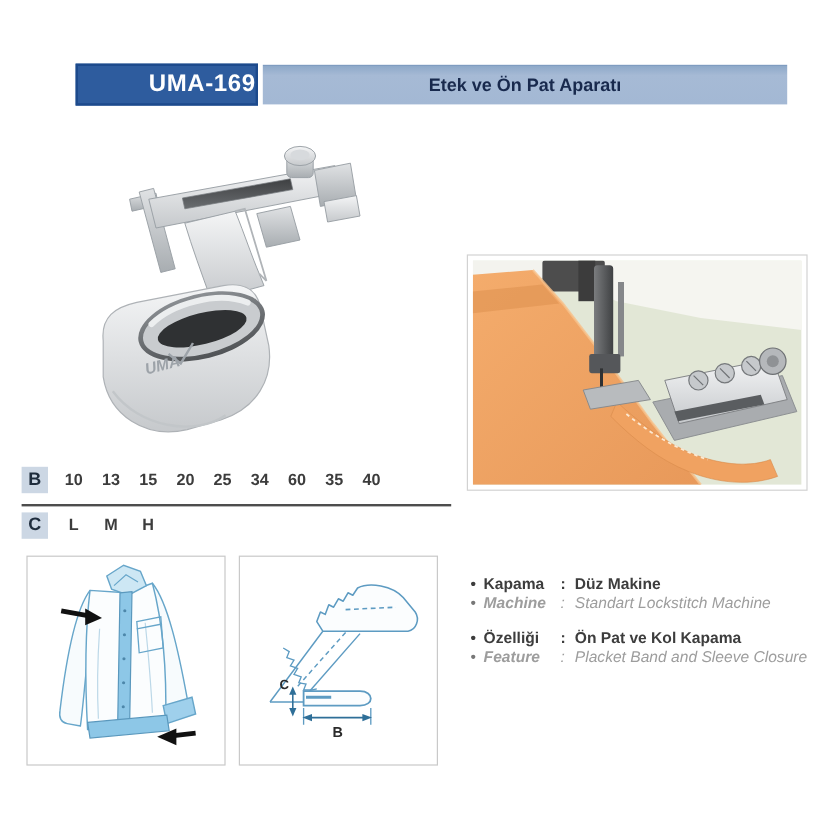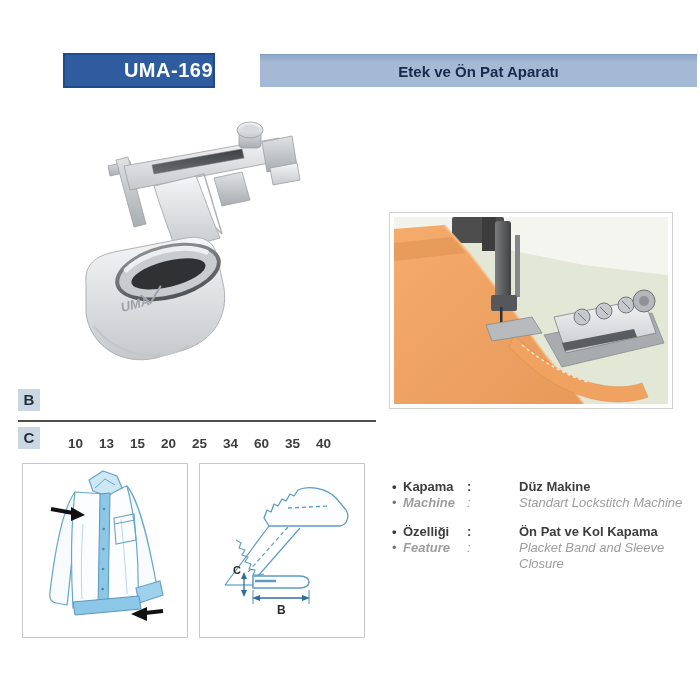--- a/index.html
+++ b/index.html
@@ -4,44 +4,44 @@
 <style>
   html,body{margin:0;padding:0;background:#ffffff;}
   .page{position:relative;width:700px;height:700px;background:#ffffff;overflow:hidden;
         font-family:"Liberation Sans",sans-serif;}
   
   .model-box{position:absolute;left:63px;top:53px;width:152px;height:35px;box-sizing:border-box;
              background:#2e5c9e;border:2px solid #1d4a8c;color:#ffffff;font-size:20px;font-weight:bold;
              text-align:right;line-height:31px;letter-spacing:.5px;}
   .title-bar{position:absolute;left:219px;top:54px;width:437px;height:33px;box-sizing:border-box;
              background:linear-gradient(#8ea9c9,#a6bad5 25%,#a3b8d4);border-top:1px solid #7f9cc0;
-             color:#18294d;font-size:15px;font-weight:bold;text-align:center;line-height:33px;margin-left:41px;}
+             color:#18294d;font-size:15px;font-weight:bold;text-align:center;line-height:33px;}
   
   .product-photo{position:absolute;left:64px;top:116px;width:250px;height:260px;}
   .machine-frame{position:absolute;left:389px;top:212px;width:284px;height:197px;box-sizing:border-box;
                  background:#ffffff;border:1px solid #d2d2d2;padding:4px;}
   .machine-frame svg{display:block;width:274px;height:187px;}
   
   .tbl-label{position:absolute;width:22px;height:22px;background:#ccd7e4;color:#1f2d3d;
              font-size:15px;font-weight:bold;text-align:center;line-height:22px;}
   .lbl-b{left:18px;top:389px;} .lbl-c{left:18px;top:427px;}
-  .tbl-vals{position:absolute;left:60px;display:flex;margin-top:44px;}
+  .tbl-vals{position:absolute;left:46px;display:flex;}
   .vals-b{top:389px;} .vals-c{top:427px;}
   .tbl-vals span{display:inline-block;width:31px;height:22px;line-height:22px;text-align:center;
                  font-size:13.5px;font-weight:bold;color:#3c3c3c;}
   .tbl-line{position:absolute;left:18px;top:420px;width:358px;height:2px;background:#4d4d4d;}
   
   .draw-box{position:absolute;top:463px;width:166px;height:175px;box-sizing:border-box;
             background:#ffffff;border:1px solid #c9c9c9;}
   .box-shirt{left:22px;} .box-fold{left:199px;}
   .draw-box svg{display:block;width:164px;height:173px;}
   
   .specs{position:absolute;left:392px;top:479px;width:295px;font-size:13px;}
   .spec-row{display:flex;height:16px;line-height:16px;}
-  .spec-bullet{width:11px;} .spec-label{width:64px;} .spec-colon{width:12px;} .spec-value{flex:1;margin-left:40px;}
+  .spec-bullet{width:11px;} .spec-label{width:64px;} .spec-colon{width:12px;} .spec-value{flex:1;}
   .spec-tr{color:#3d3d3d;font-weight:bold;}
   .spec-tr .spec-bullet{color:#3d3d3d;}
   .spec-en{color:#9d9d9d;font-style:italic;}
   .spec-en .spec-label{font-weight:bold;font-style:italic;}
   .spec-en .spec-bullet{color:#777777;font-style:normal;}
   .spec-gap{height:13px;}
 </style>
 </head>
 <body>
 

